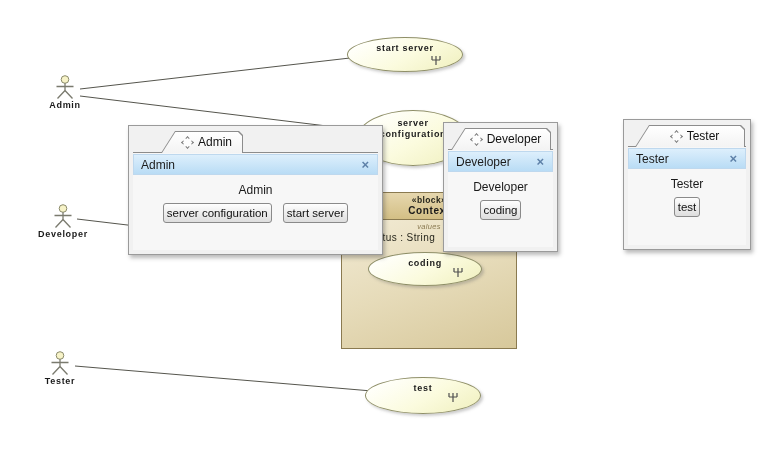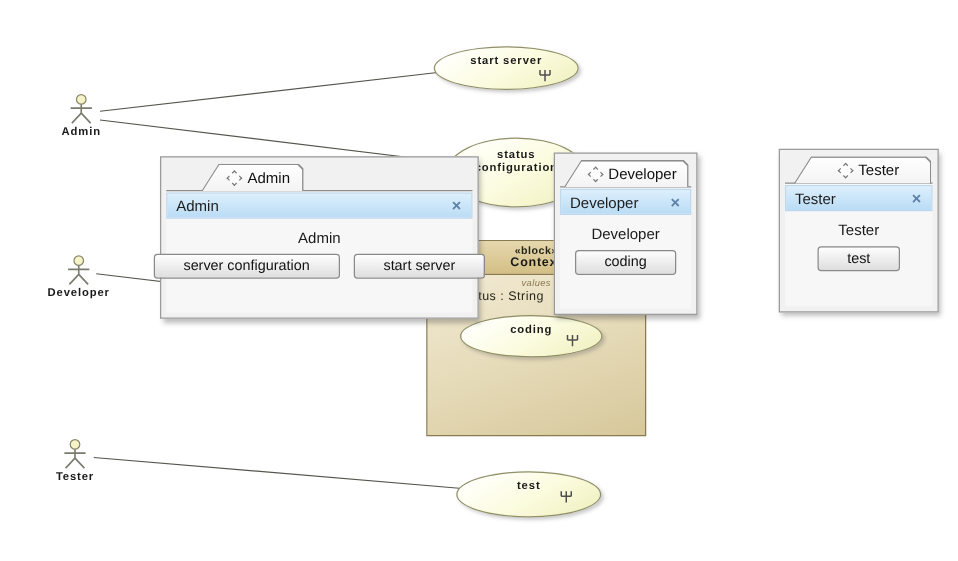--- a/index.html
+++ b/index.html
@@ -87,21 +87,21 @@
   }
   .close-btn {
     font-size:13px; font-weight:bold; color:#5e81a8; line-height:1;
     cursor:default; padding:0 1px;
   }
   .body-label { text-align:center; font-size:12px; color:#1a1a1a; margin-top:8px; }
   .btn-row { display:flex; justify-content:center; gap:11px; margin-top:6px; padding:0 6px; }
   .ui-btn {
     font-family:"Liberation Sans", sans-serif;
     font-size:11.5px; color:#111;
-    padding:3px 23px; border:1px solid #8a8a8a; border-radius:3px;
+    padding:3px 3px; border:1px solid #8a8a8a; border-radius:3px;
     background:linear-gradient(180deg,#fefefe,#ececec 55%,#dedede);
     white-space:nowrap;
   }
 </style>
 </head>
 <body>
 
 <div id="canvas">
 
   <svg id="connectors" width="766" height="449">
@@ -121,21 +121,21 @@
   </div>
 
   <div class="usecase" style="left:347px;top:37px;width:114px;height:33px;">
     <div class="uc-name uml-label" style="top:5px;">start server</div>
     <svg class="rake-icon" style="right:20px;bottom:5px;" width="12" height="11" viewBox="0 0 12 11">
       <path d="M2 1 V5 M6 1 V5 M10 1 V5 M2 5 H10 M6 5 V10"></path>
     </svg>
   </div>
 
   <div class="usecase" style="left:357px;top:110px;width:110px;height:54px;">
-    <div class="uc-name uml-label" style="top:7px;">status</div>
+    <div class="uc-name uml-label" style="top:7px;">server</div>
     <div class="uc-name uml-label" style="top:18px;">configuration</div>
   </div>
 
   <div class="usecase" style="left:368px;top:252px;width:112px;height:32px;">
     <div class="uc-name uml-label" style="top:5px;">coding</div>
     <svg class="rake-icon" style="right:17px;bottom:7px;" width="12" height="11" viewBox="0 0 12 11">
       <path d="M2 1 V5 M6 1 V5 M10 1 V5 M2 5 H10 M6 5 V10"></path>
     </svg>
   </div>
 

